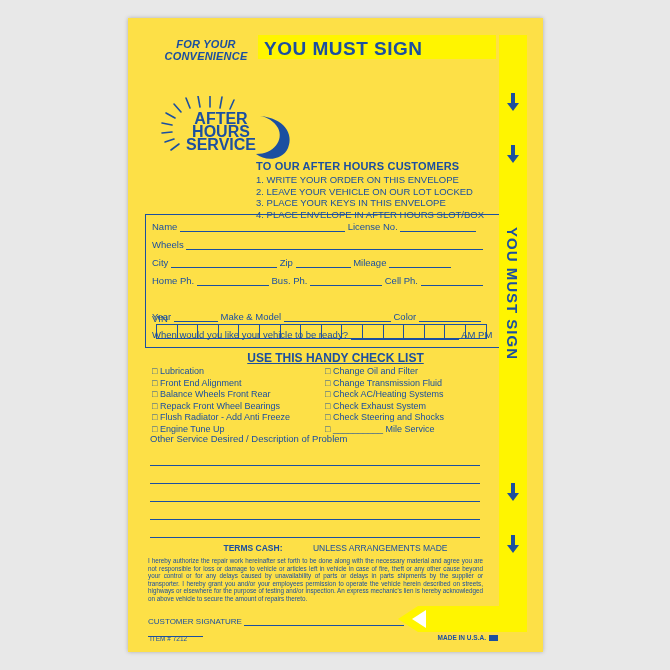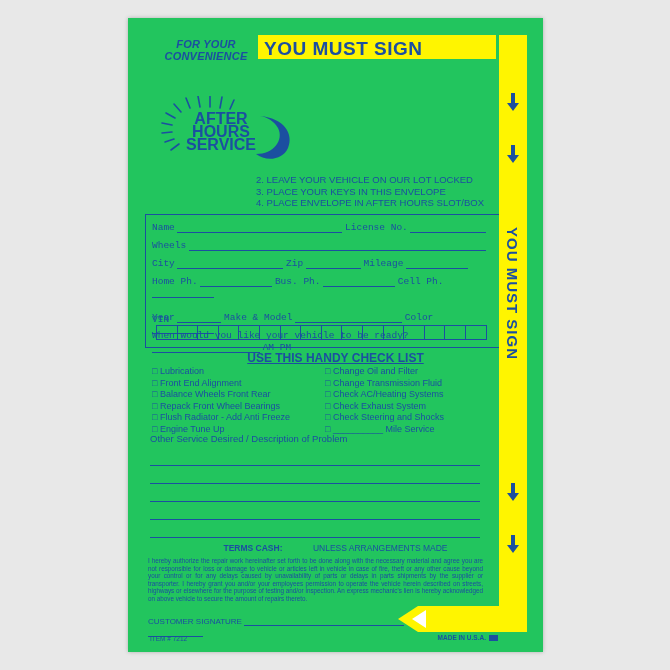--- a/index.html
+++ b/index.html
@@ -6,21 +6,21 @@
   body{
     width:670px;height:670px;
     background:#e8e8e8;
     font-family:"Liberation Sans", sans-serif;
     overflow:hidden;
   }
   .page{
     position:absolute;
     left:128px;top:18px;
     width:415px;height:634px;
-    background:#22c55e;
+    background:#fde047;
     box-shadow:0 0 4px rgba(0,0,0,.25);
   }
   
   .fyc{
     position:absolute;left:22px;top:20px;
     color:#1b4fa0;font-weight:bold;font-style:italic;
     font-size:11px;line-height:12px;letter-spacing:.2px;
     text-align:center;width:112px;
   }
   .mustsign-band{
@@ -57,21 +57,21 @@
   .cust-list div{white-space:nowrap;}
   
   .formbox{
     position:absolute;left:17px;top:196px;width:353px;height:132px;
     border:1.5px solid #1b4fa0;
   }
   .frow{
     position:absolute;left:6px;right:6px;
     color:#1b4fa0;font-size:9.5px;height:14px;
   }
-  .lbl{display:inline-block;font-family:Liberation Mono, monospace;}
+  .lbl{display:inline-block;}
   .ln{
     display:inline-block;border-bottom:1px solid #1b4fa0;
     height:10px;vertical-align:bottom;
   }
   
   .vinwrap{position:absolute;left:6px;top:96px;color:#1b4fa0;font-size:9.5px;}
   .vinboxes{
     display:inline-block;border:1px solid #1b4fa0;height:13px;
     margin-left:4px;vertical-align:middle;
   }
@@ -187,21 +187,23 @@
     <div class="label">
       <span>AFTER</span><br>
       <span>HOURS</span><br>
       <span>SERVICE</span>
     </div>
     <svg class="moon" width="46" height="48">
       <path d="M10,2 C34,4 44,20 38,34 C33,46 16,48 6,40 C24,40 34,26 28,14 C24,7 17,3 10,2 Z" fill="#1b4fa0"></path>
     </svg>
   </div>
 
+  <div class="cust-title">TO OUR  AFTER HOURS CUSTOMERS</div>
   <div class="cust-list">
+    <div>1.  WRITE YOUR ORDER ON THIS ENVELOPE</div>
     <div>2.  LEAVE YOUR VEHICLE ON OUR LOT LOCKED</div>
     <div>3.  PLACE YOUR KEYS IN THIS ENVELOPE</div>
     <div>4.  PLACE ENVELOPE IN AFTER HOURS SLOT/BOX</div>
   </div>
 
   <div class="formbox">
 
     <div class="frow" style="top:6px">
       <span class="lbl">Name</span>
       <span class="ln" style="width:165px"></span>

